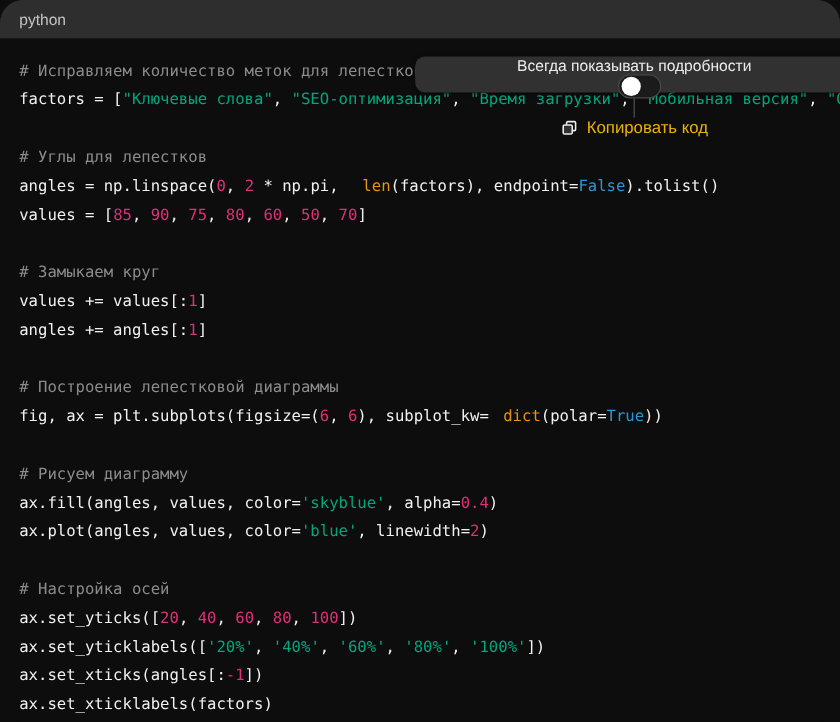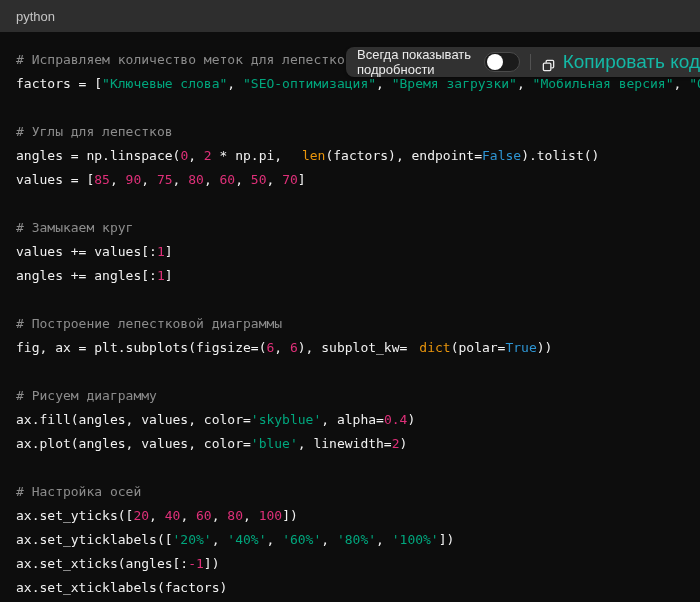--- a/index.html
+++ b/index.html
@@ -1,17 +1,17 @@
 <!DOCTYPE html>
 <html style="--c-plain: #f1f1f1; --c-comment: #8c8c8c; --c-string: #00a67d; --c-number: #df3079; --c-keyword: #2e95d3; --c-builtin: #e9950c;"><head>
 <meta charset="utf-8">
 <style>
   * { margin:0; padding:0; box-sizing:border-box; }
   html,body { width:700px; height:602px; overflow:hidden; background:#0d0d0d; }
-  .codeblock { position:relative; width:700px; height:602px; background:#0d0d0d; overflow:hidden; }
+  .codeblock { position:relative; width:700px; height:602px; background:#0d0d0d; overflow:hidden;border-radius:19px; }
 
   
   .cb-header {
     height:32px; background:#2e2e2e; display:flex; align-items:center;
     padding:0 16px; font-family:"Liberation Sans", sans-serif;
     font-size:13px; color:#c4c4c4;
   }
 
   
   .cb-code {
@@ -27,34 +27,35 @@
   .tok-k { color:var(--c-keyword,#2e95d3); }
   .tok-b { color:var(--c-builtin,#e9950c);margin-left:12px; }
 
   
   .action-bar {
     position:absolute; left:346px; top:47px; width:354px; height:30px;
     background:#313131; border-radius:8px 0 0 8px; z-index:5;
     display:flex; align-items:center; padding-left:11px;
     font-family:"Liberation Sans", sans-serif; font-size:13px; color:#ececec;
     box-shadow:0 1px 3px rgba(0,0,0,.4);
+    flex-direction:column;
   }
   .toggle {
     width:36px; height:20px; border-radius:10px; background:#1b1b1b;
     border:1px solid #4a4a4a; position:relative; margin-left:9px; flex:0 0 auto;
     cursor:pointer;
   }
   .toggle-knob {
     width:16px; height:16px; border-radius:50%; background:#ffffff;
     position:absolute; left:2px; top:1px;
   }
   .vdivider { width:1px; height:16px; background:#525252; margin:0 10px; flex:0 0 auto; }
   .copy-btn {
-    display:flex; align-items:flex-end; gap:7px; background:none; border:none;
-    color:#14b8a6; font-family:"Liberation Sans", sans-serif; font-size:19px;
+    display:flex; align-items:center; gap:7px; background:none; border:none;
+    color:#eab308; font-family:"Liberation Sans", sans-serif; font-size:14px;
     cursor:pointer; padding:0; white-space:nowrap;
   }
   .copy-btn svg { display:block; }
 </style>
 </head>
 <body>
 
 <div class="codeblock">
 
   <div class="cb-header">

